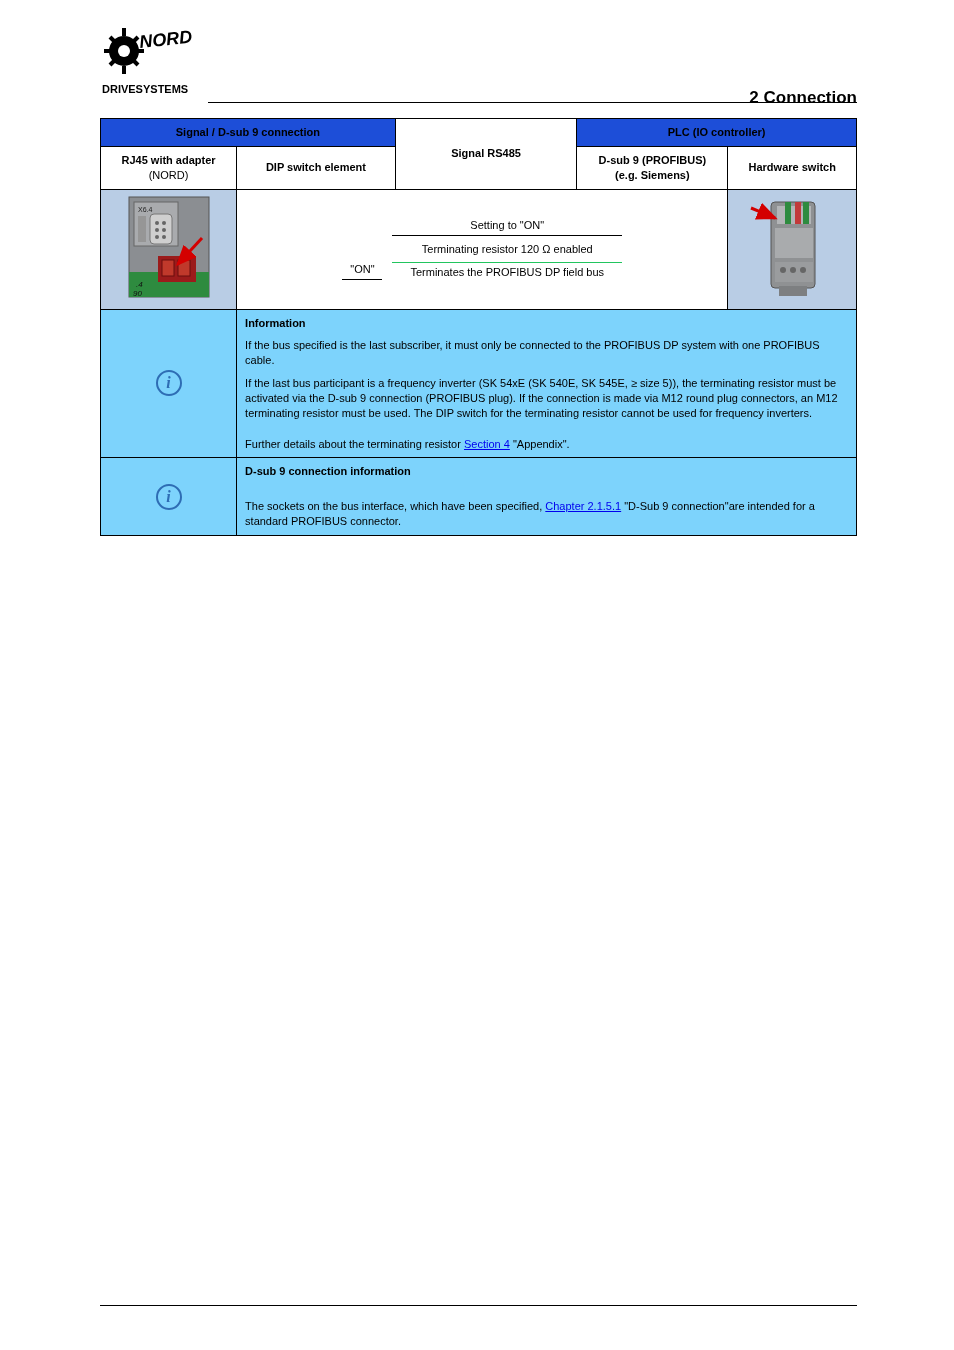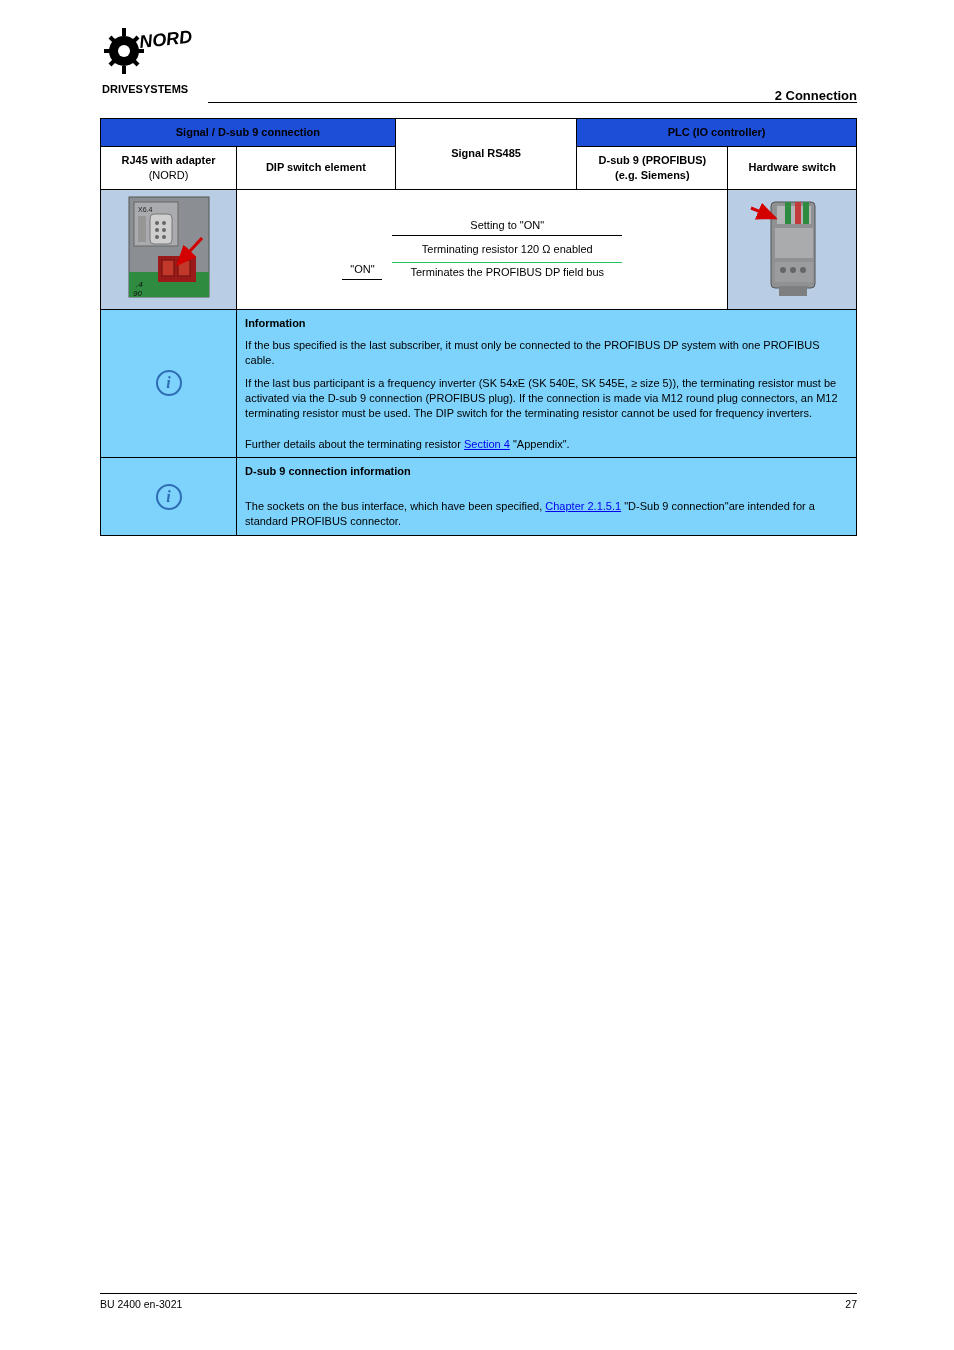--- a/index.html
+++ b/index.html
@@ -28,21 +28,21 @@
     position: absolute;
     top: 102px;
     left: 208px;
     right: 97px;
     border-top: 1px solid #000;
   }
   .section-title {
     position: absolute;
     top: 88px;
     right: 97px;
-    font-size: 13px;
+    font-size: 17px;
     font-weight: bold;
     text-align: right;
   }
   .content {
     position: absolute;
     top: 118px;
     left: 100px;
     right: 97px;
   }
   table {
@@ -240,19 +240,15 @@
         <span> "D-Sub 9 connection"are intended for a standard PROFIBUS connector.</span>
       </div>
     </td>
   </tr>
 </tbody>
       </table>
 </div>
 
 <div class="footer">
   <div class="footer-line"></div>
-  <div class="footer-row">
-    <span>BU 2400 en-3021</span>
-    <span>27</span>
-  </div>
 </div>
 
 </div>
 
 </body></html>

